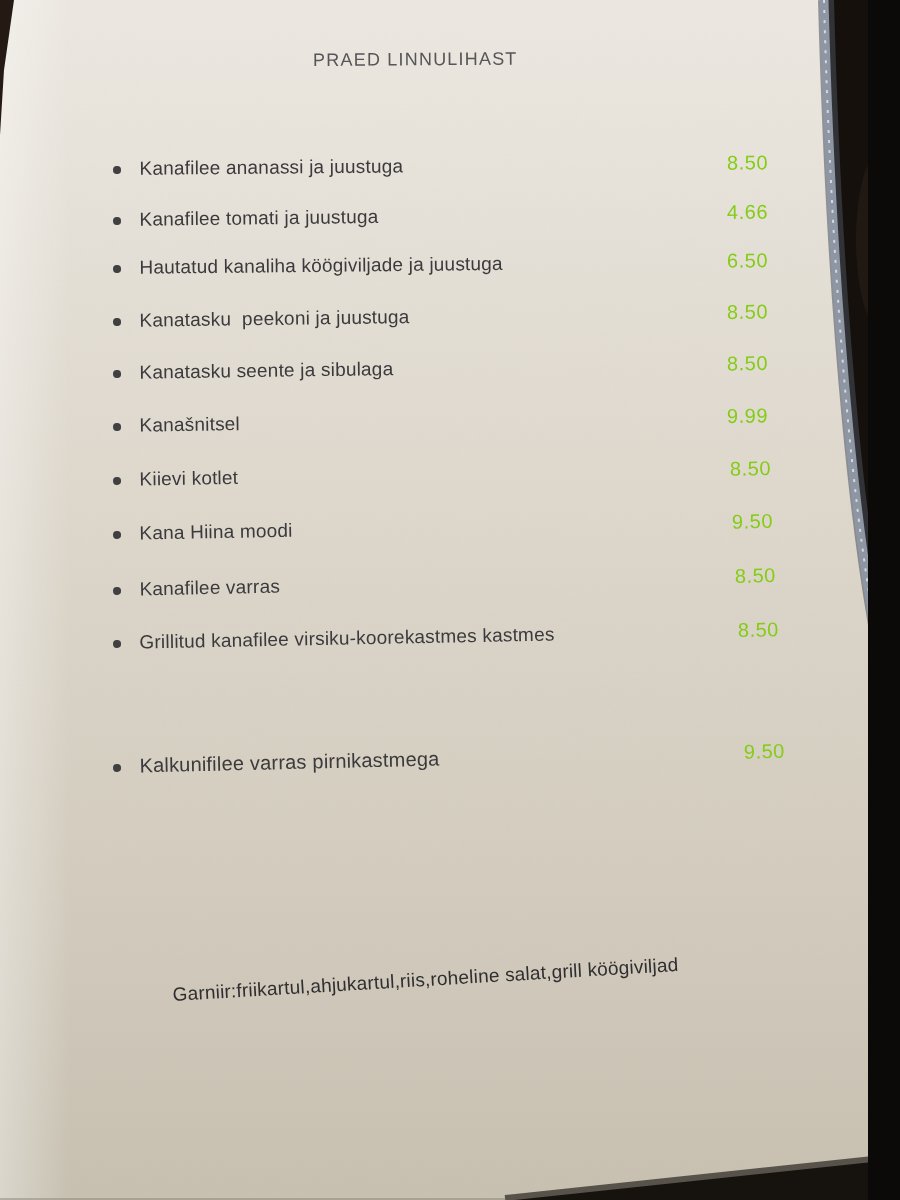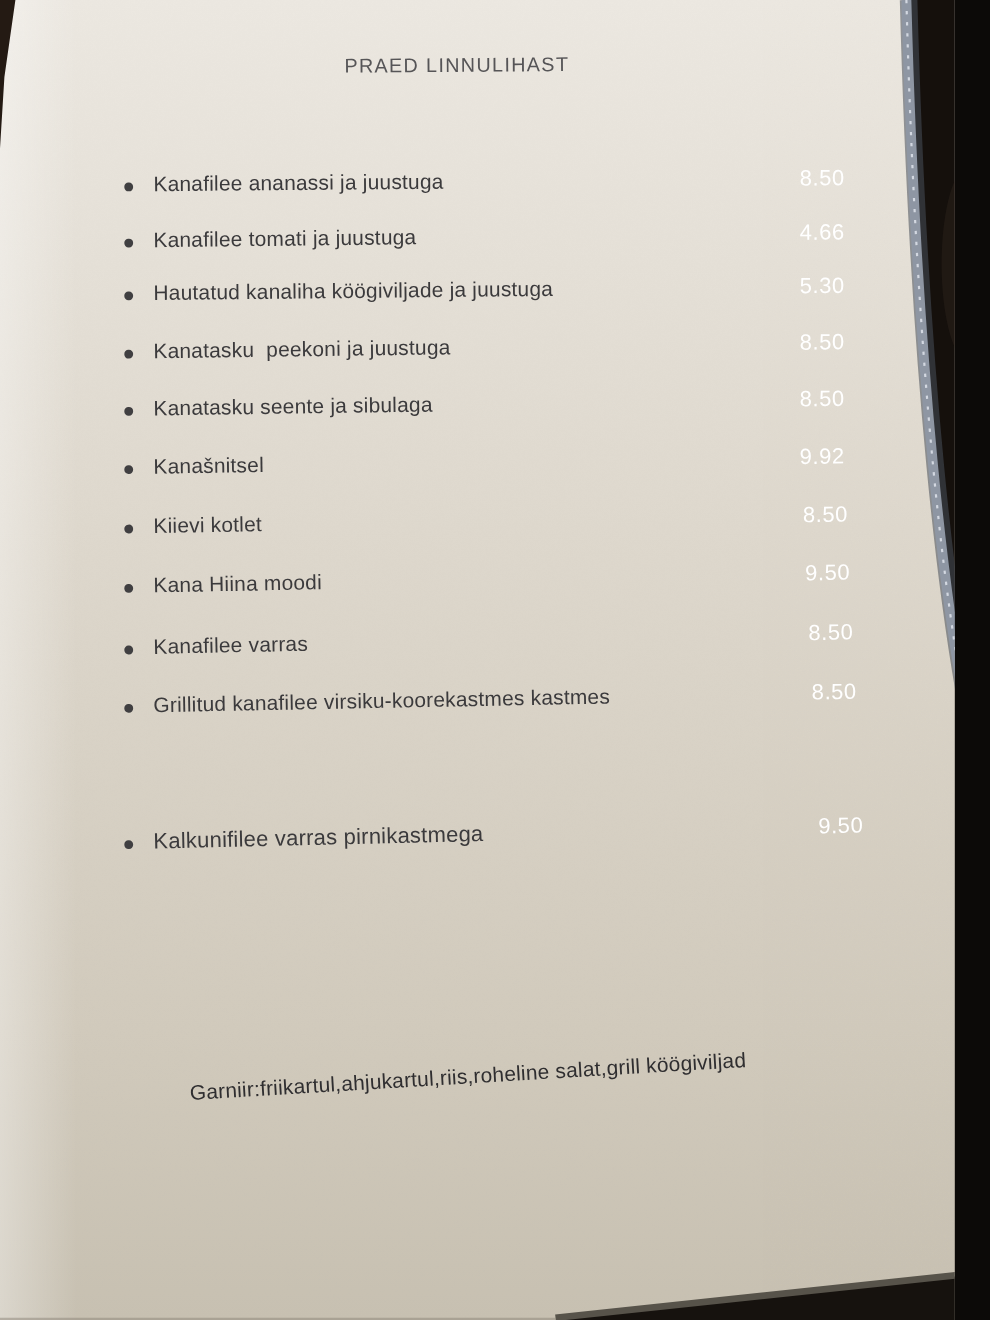--- a/index.html
+++ b/index.html
@@ -23,21 +23,21 @@
     display:flex;align-items:baseline;
     transform-origin:0 50%;
     white-space:nowrap;
   }
   .bullet{
     width:7.5px;height:7.5px;border-radius:50%;
     background:#403f41;align-self:center;flex:0 0 auto;
     margin-right:19px;margin-top:3px;
   }
   .dish{font-size:19px;color:#3b3a3c;white-space:pre-wrap;letter-spacing:0.2px;}
-  .price{margin-left:auto;font-size:20px;color:#ffffff;letter-spacing:0.5px;text-align:center;}
+  .price{margin-left:auto;font-size:20px;color:#84cc16;letter-spacing:0.5px;text-align:center;}
 
   .r1 {top:157px;transform:rotate(-0.50deg);}
   .r2 {top:208px;transform:rotate(-0.65deg);}
   .r3 {top:256px;transform:rotate(-0.60deg);}
   .r4 {top:309px;transform:rotate(-0.75deg);}
   .r5 {top:361px;transform:rotate(-0.80deg);}
   .r6 {top:414px;transform:rotate(-0.85deg);}
   .r7 {top:468px;transform:rotate(-0.95deg);width:658px;}
   .r8 {top:522px;transform:rotate(-1.05deg);width:660px;}
   .r9 {top:578px;transform:rotate(-1.20deg);width:663px;}
@@ -110,36 +110,36 @@
         <span class="price">8.50</span>
       </div>
       <div class="menu-row r2">
         <span class="bullet"></span>
         <span class="dish">Kanafilee tomati ja juustuga</span>
         <span class="price">4.66</span>
       </div>
       <div class="menu-row r3">
         <span class="bullet"></span>
         <span class="dish">Hautatud kanaliha köögiviljade ja juustuga</span>
-        <span class="price">5.30</span>
+        <span class="price">6.50</span>
       </div>
       <div class="menu-row r4">
         <span class="bullet"></span>
         <span class="dish">Kanatasku  peekoni ja juustuga</span>
         <span class="price">8.50</span>
       </div>
       <div class="menu-row r5">
         <span class="bullet"></span>
         <span class="dish">Kanatasku seente ja sibulaga</span>
         <span class="price">8.50</span>
       </div>
       <div class="menu-row r6">
         <span class="bullet"></span>
         <span class="dish">Kanašnitsel</span>
-        <span class="price">9.92</span>
+        <span class="price">9.99</span>
       </div>
       <div class="menu-row r7">
         <span class="bullet"></span>
         <span class="dish">Kiievi kotlet</span>
         <span class="price">8.50</span>
       </div>
       <div class="menu-row r8">
         <span class="bullet"></span>
         <span class="dish">Kana Hiina moodi</span>
         <span class="price">9.50</span>

